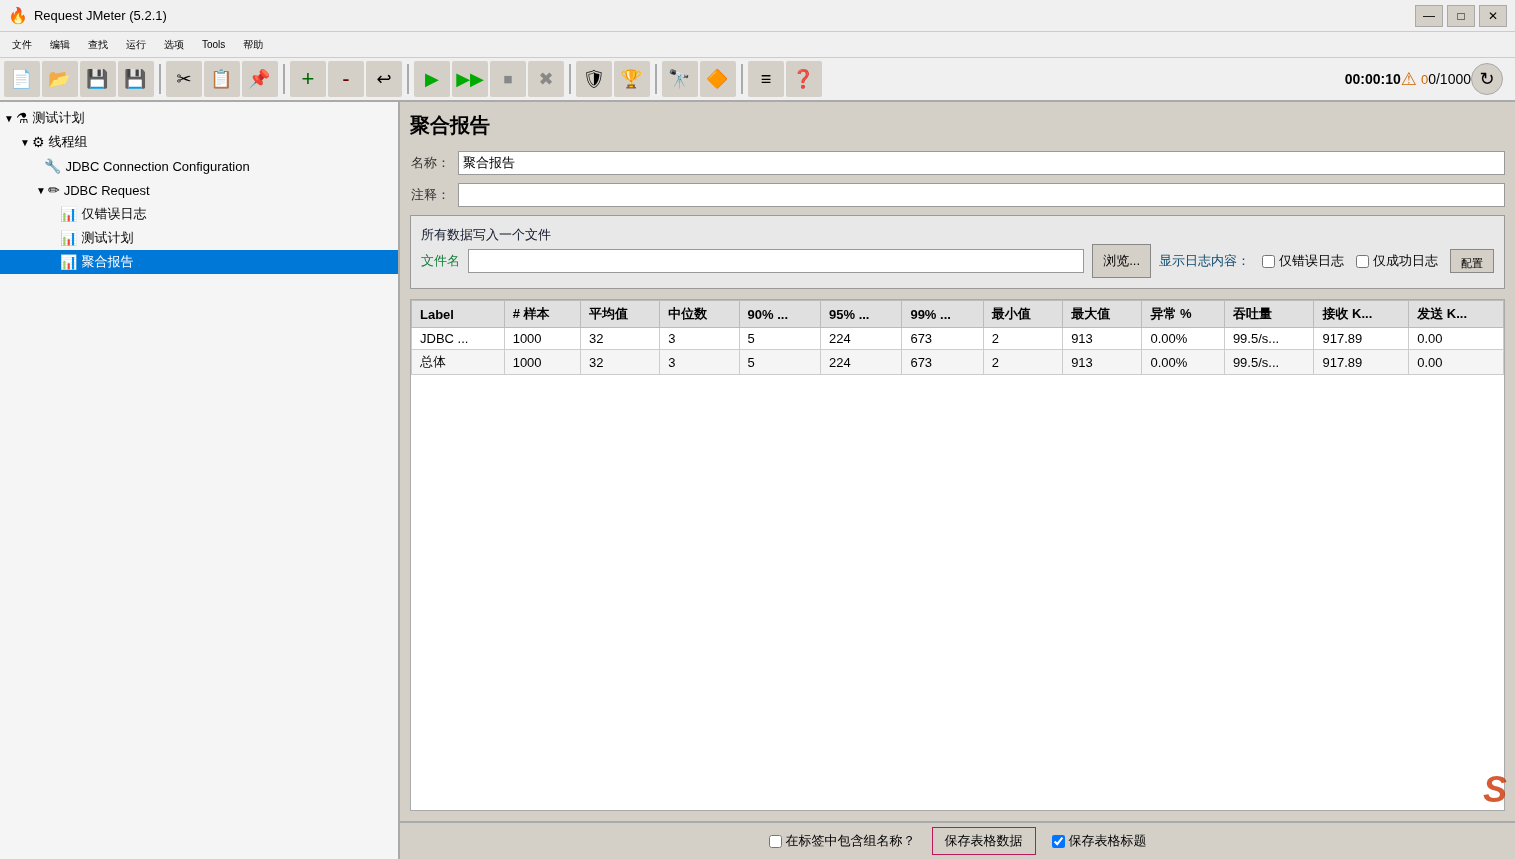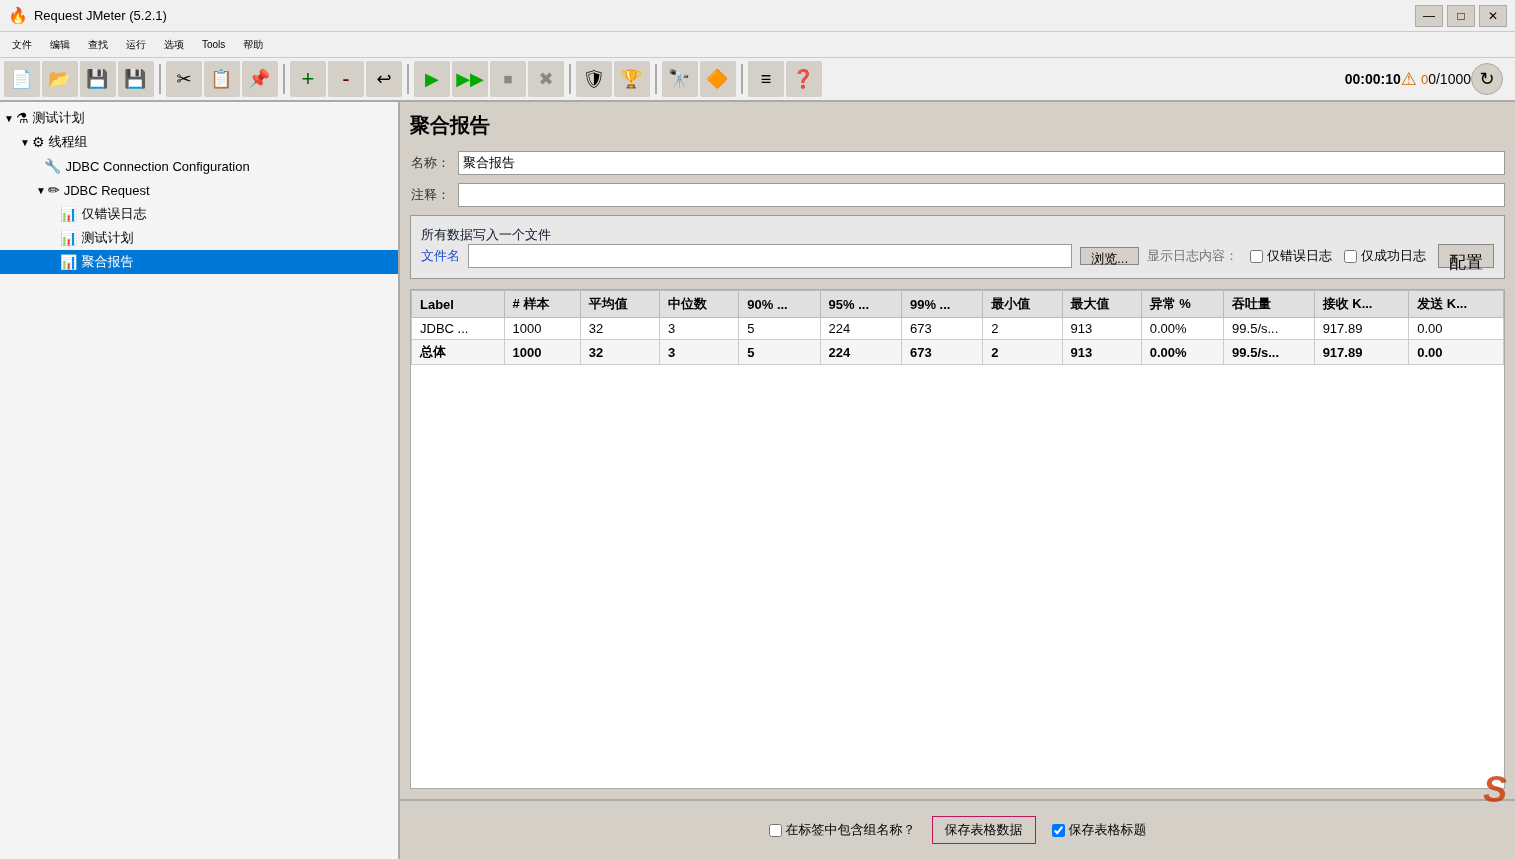--- a/index.html
+++ b/index.html
@@ -160,53 +160,53 @@
     }
     .file-section-title {
       font-size: 13px;
       color: #0f172a;
     }
     .file-row {
       display: flex;
       align-items: center;
       gap: 8px;
     }
-    .file-label { color: #1d4ed8; }
+    .file-label { color: #15803d; }
     .file-input {
       flex: 1;
       height: 24px;
       background: white;
       border: 1px solid #999;
       padding: 0 4px;
     }
     .browse-btn {
       padding: 2px 10px;
-      height: 18px;
+      height: 34px;
       background: #d4d0c8;
       border: 1px solid #888;
       cursor: pointer;
       font-size: 13px;
     }
 
     .log-options {
       display: flex;
       align-items: center;
       gap: 12px;
     }
-    .log-label { color: #737373; }
+    .log-label { color: #0c4a6e; }
     .checkbox-item { display: flex; align-items: center; gap: 4px; cursor: pointer; }
     .checkbox-item input[type=checkbox] { cursor: pointer; }
 
     .config-btn {
       padding: 6px 10px;
       height: 24px;
       background: #d4d0c8;
       border: 1px solid #888;
       cursor: pointer;
-      font-size: 17px;
+      font-size: 11px;
       margin-left: auto;
     }
 
     
     .results-table {
       flex: 1;
       overflow: auto;
       border: 1px solid #aaa;
       background: white;
     }
@@ -223,26 +223,26 @@
       white-space: nowrap;
       position: sticky;
       top: 0;
     }
     tbody td {
       border: 1px solid #ccc;
       padding: 3px 8px;
       white-space: nowrap;
     }
     tbody tr:nth-child(even) { background: #f5f5f5; }
-    tbody tr.total-row { font-weight: bold; padding-left: 39px; }
+    tbody tr.total-row { font-weight: normal; padding-left: 39px; }
 
     
     .bottom-bar {
       background: #d4d0c8;
-      height: 60px;
+      height: 38px;
       display: flex;
       align-items: center;
       justify-content: center;
       gap: 16px;
       border-top: 2px solid #aaa;
       padding: 0 10px;
     }
     .bottom-checkbox { display: flex; align-items: center; gap: 4px; cursor: pointer; }
     .bottom-btn {
       padding: 4px 12px;

